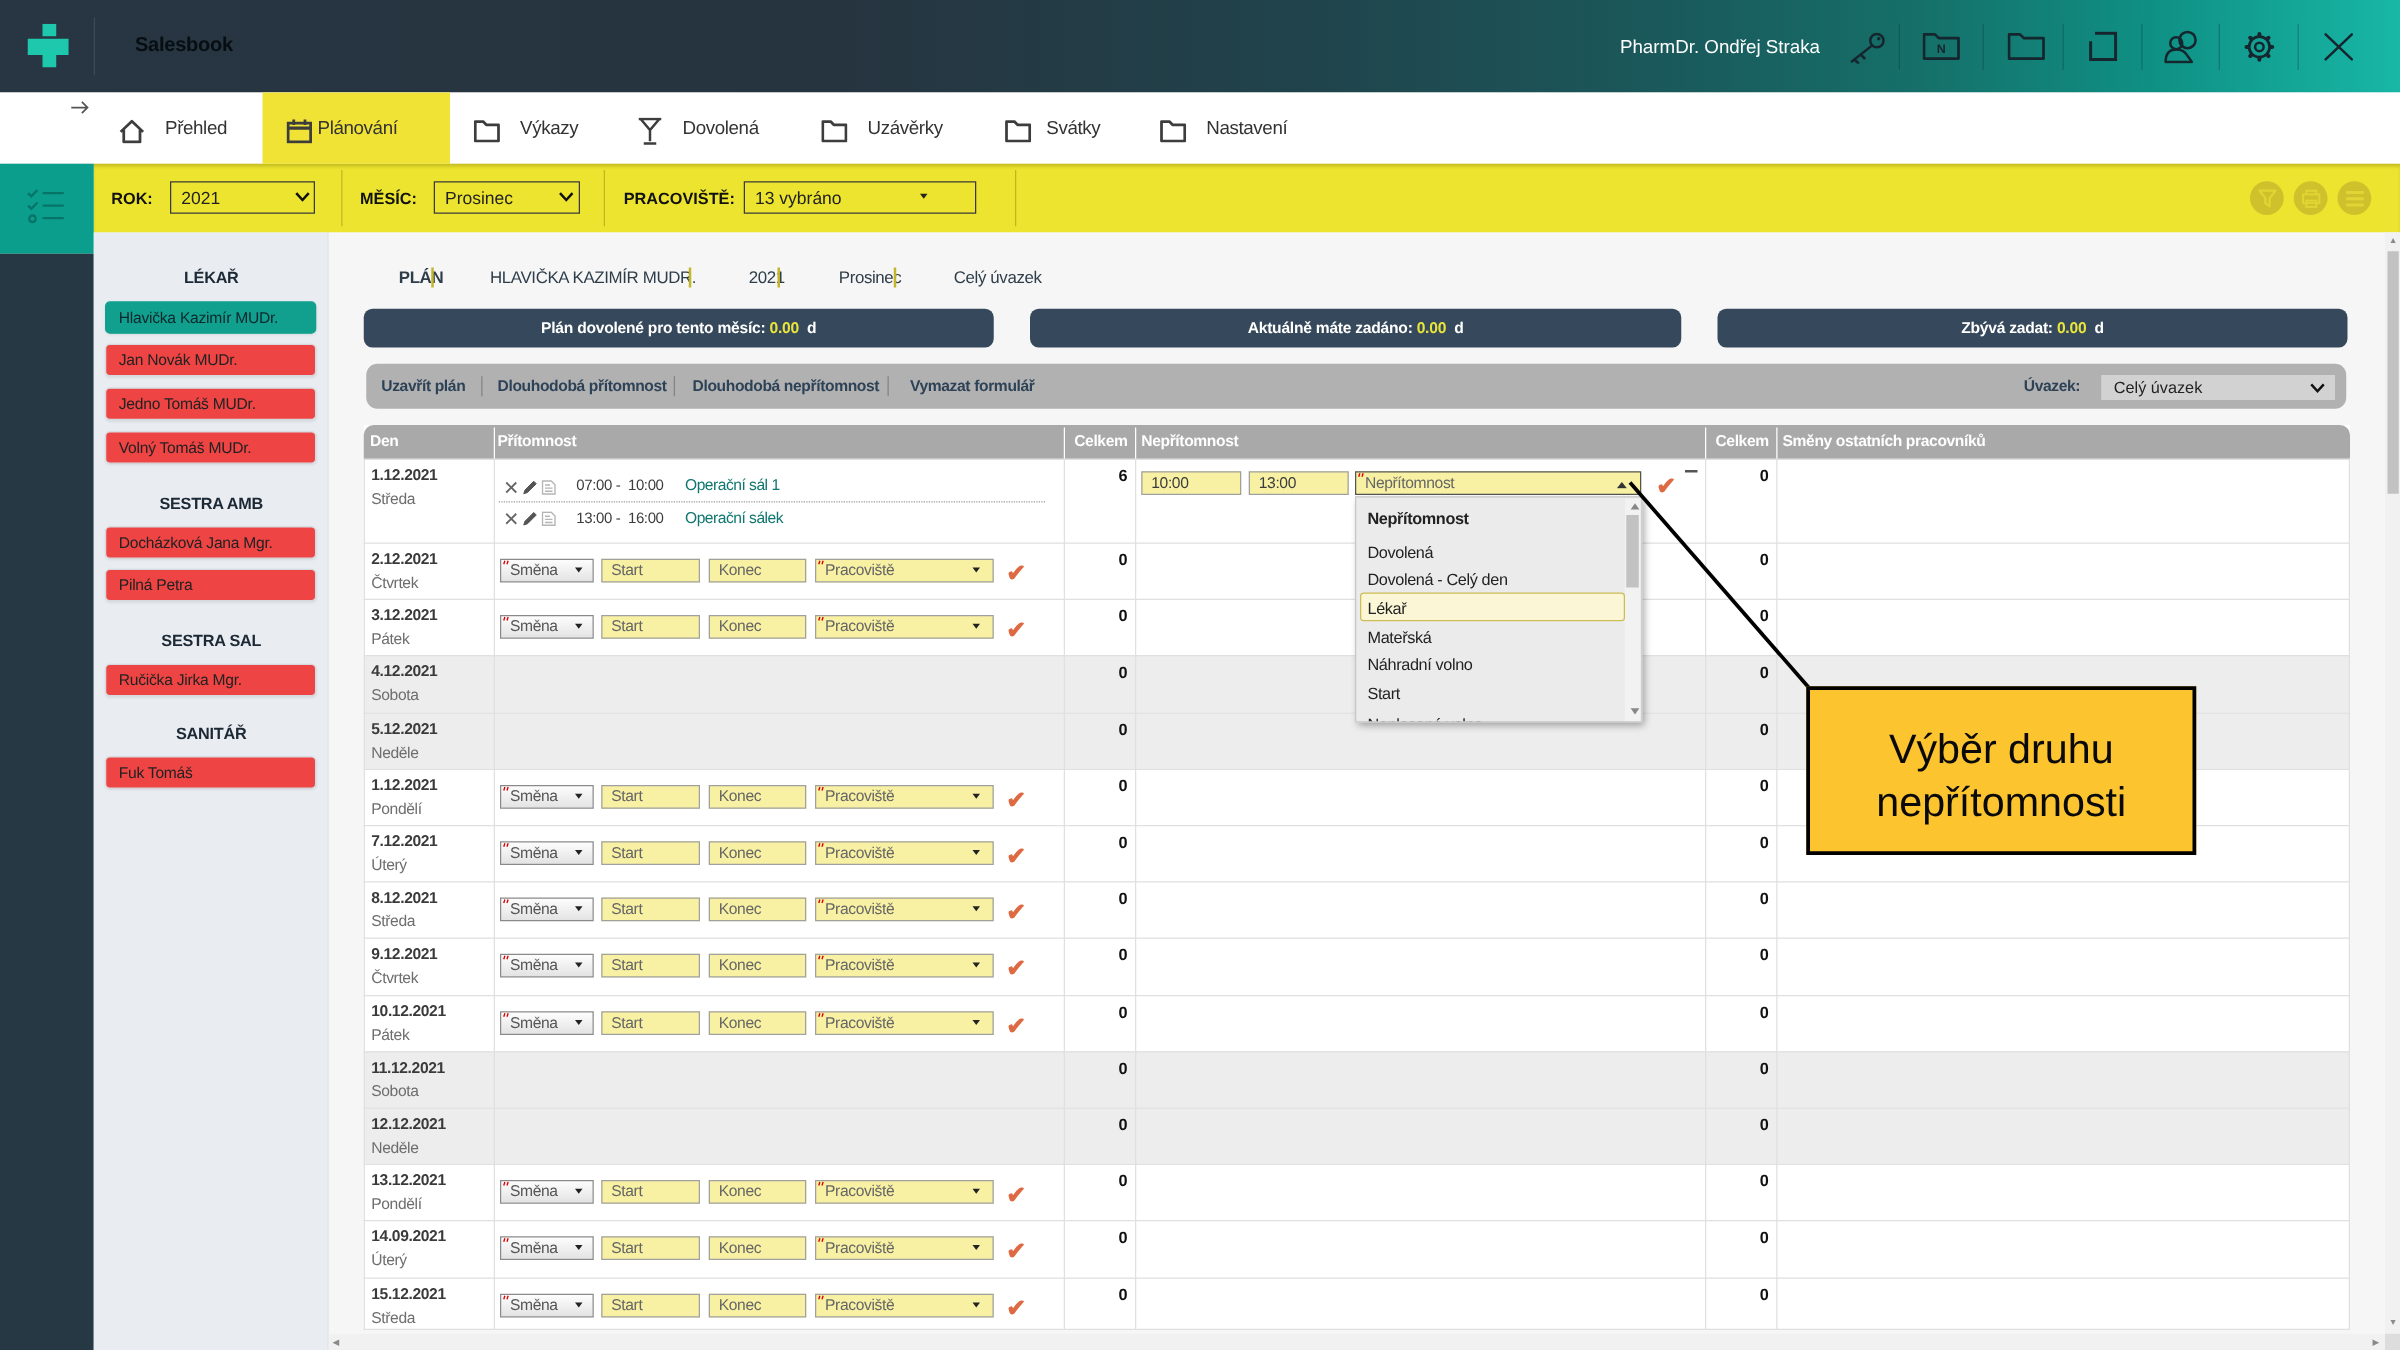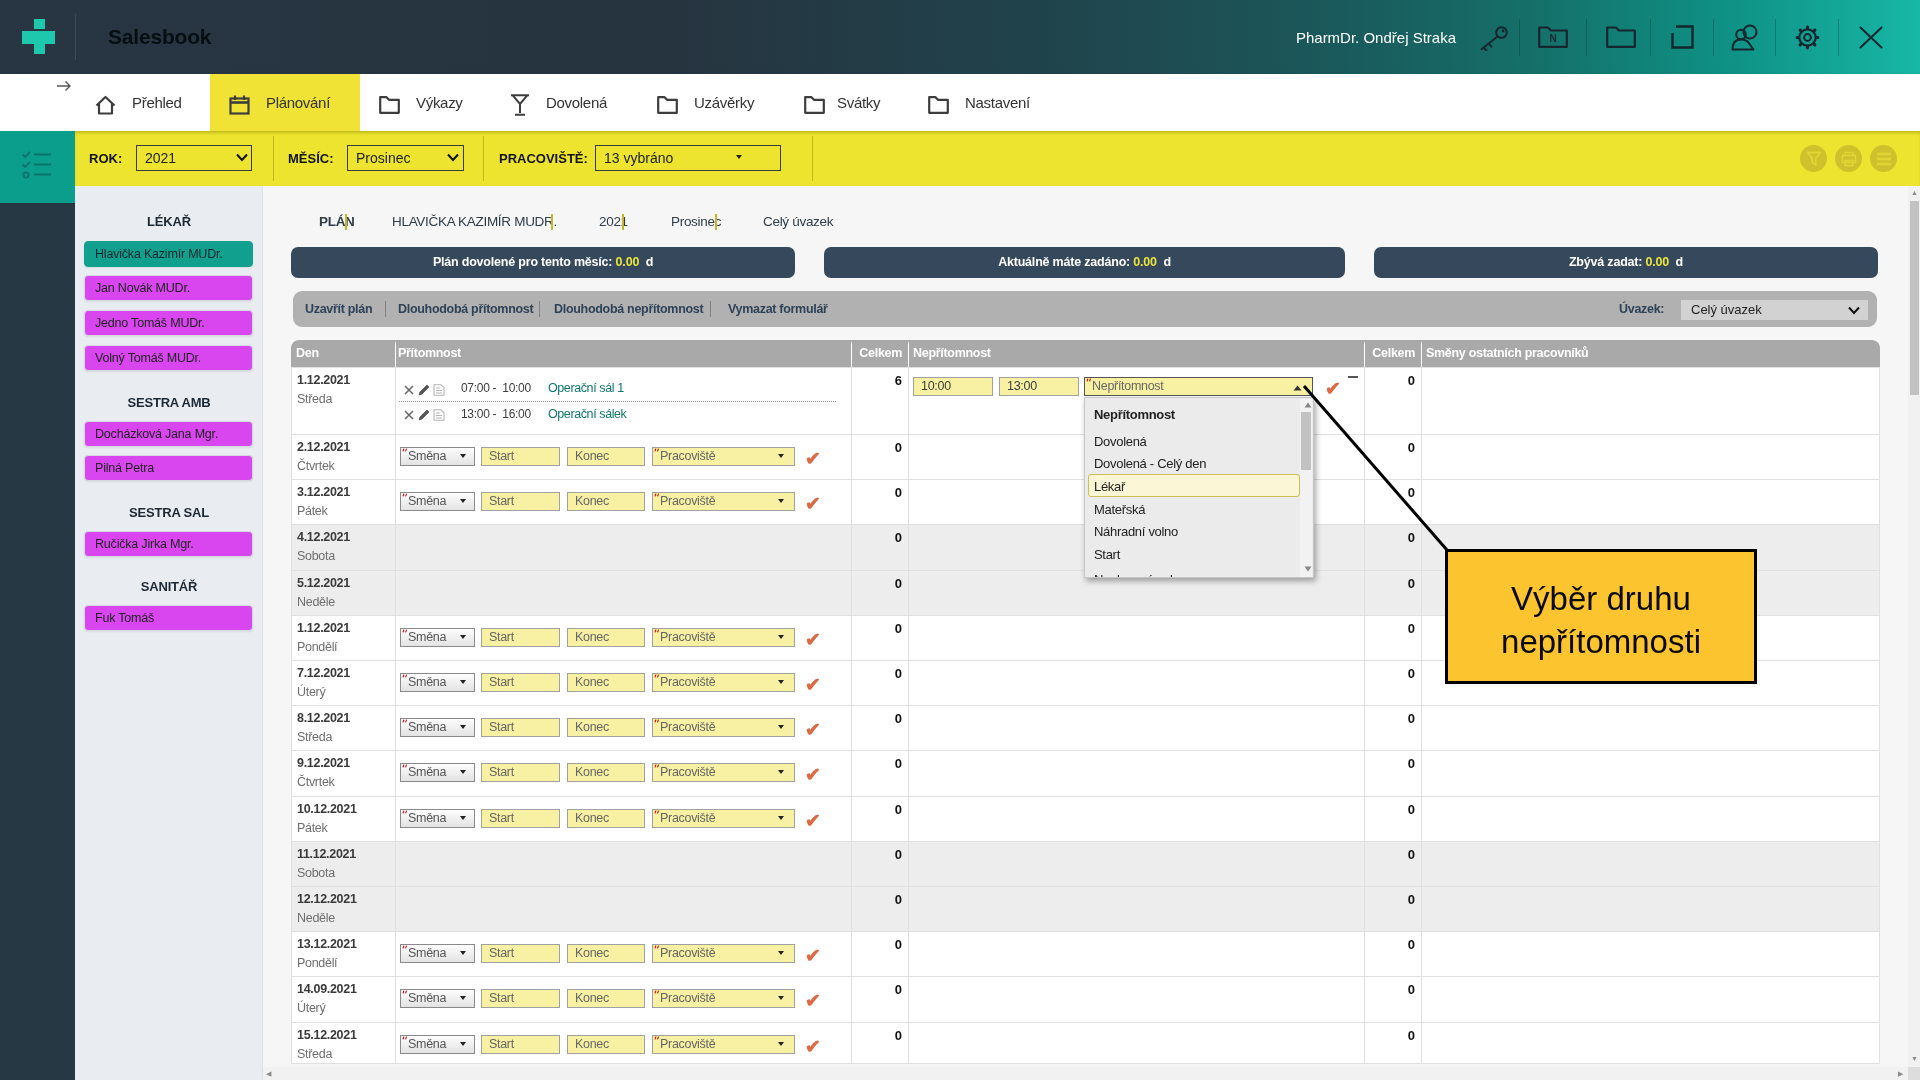--- a/index.html
+++ b/index.html
@@ -1,40 +1,40 @@
 <!DOCTYPE html>
 <html><head><meta charset="utf-8">
 <style>
 *{margin:0;padding:0;box-sizing:border-box;}
 html,body{width:1920px;height:1080px;overflow:hidden;}
 body{font-family:"Liberation Sans",sans-serif;position:relative;background:#f6f6f6;}
 .abs{position:absolute;}
 
 #topbar{left:0;top:0;width:1920px;height:74px;
  background:linear-gradient(90deg,#273642 0%,#263440 35%,#20444c 55%,#1a5a5c 70%,#157069 80%,#0f9185 90%,#18b7a6 100%);}
-#brand{left:108px;top:0;height:74px;line-height:74px;font-size:21px;font-weight:bold;color:#070e12;letter-spacing:-0.2px;}
+#brand{left:108px;top:0;height:74px;line-height:74px;font-size:16px;font-weight:bold;color:#070e12;letter-spacing:-0.2px;}
 #topsep{left:75px;top:14px;width:1px;height:46px;background:#3b4a53;}
 #username{right:464px;top:0;height:74px;line-height:76px;font-size:15px;color:#fff;}
 .tsep{top:19px;width:1px;height:37px;background:rgba(8,45,45,.30);}
 
 #nav{left:0;top:74px;width:1920px;height:57px;background:#fff;box-shadow:0 2px 4px rgba(0,0,0,.25);}
 .navtxt{top:74px;height:57px;line-height:57px;font-size:15px;letter-spacing:-0.3px;color:#333;}
 #tabsel{left:210px;top:74px;width:150px;height:57px;background:#f0e335;}
 
 #fbar{left:75px;top:131px;width:1845px;height:55px;background:#ece42e;box-shadow:inset 0 3px 3px -1px rgba(120,110,0,.35);}
 #tealsq{left:0;top:131px;width:75px;height:72px;background:#0b9e8c;}
 .fdiv{top:136px;width:1px;height:45px;background:rgba(110,100,0,.35);}
 .flab{top:131px;height:55px;line-height:56px;font-size:13px;font-weight:bold;color:#111;}
 .fsel{top:145px;height:26px;border:1px solid #3a3a3a;font-size:14px;color:#222;line-height:24px;padding-left:8px;}
 .fcirc{top:145px;width:27px;height:27px;border-radius:50%;background:#cfc12c;}
 
 #darkstrip{left:0;top:203px;width:75px;height:877px;background:#273845;}
 #sidepanel{left:75px;top:186px;width:188px;height:894px;background:#e9edf2;border-right:1px solid #dde2e7;}
 .shead{left:75px;width:188px;text-align:center;font-size:13px;letter-spacing:-0.2px;font-weight:bold;color:#1c2834;}
-.sbtn{left:84px;width:169px;height:26px;background:#d946ef;border:1px solid #d4dade;border-radius:4px;
+.sbtn{left:84px;width:169px;height:26px;background:#ef4444;border:1px solid #d4dade;border-radius:4px;
  font-size:12.5px;letter-spacing:-0.2px;color:#222;line-height:24px;padding-left:10px;box-shadow:0 1px 2px rgba(0,0,0,.08);}
 .sbtnsel{background:#11a08d;border-color:#11a08d;color:#0d272e;}
 
 #content{left:263px;top:186px;width:1657px;height:894px;background:#f6f6f6;}
 .crumb{top:212px;height:20px;line-height:20px;font-size:13.5px;letter-spacing:-0.3px;color:#2e3d49;padding-left:28px;}
 .csep{top:214px;width:2px;height:16px;background:#c3b62b;}
 .navybar{top:247px;height:31px;background:#36495c;border-radius:7px;color:#fff;
  font-size:12.5px;letter-spacing:-0.2px;font-weight:bold;text-align:center;line-height:31px;}
 .yv{color:#e9e43b;}
 #graybar{left:293px;top:291px;width:1584px;height:36px;background:#b1b1b1;border-radius:9px;}
@@ -129,21 +129,21 @@
   </svg>
 <svg class="abs" style="left:95px;top:95px" width="21" height="20" viewBox="0 0 21 20">
 <path d="M1.5 10.5 L10.5 2 L19.5 10.5 M4 8.5 V18.5 H17 V8.5" fill="none" stroke="#3d3d3d" stroke-width="2.2" stroke-linejoin="round"></path>
   </svg>
 <div class="abs navtxt" style="left:132px">Přehled</div>
 <svg class="abs" style="left:229px;top:95px" width="21" height="20" viewBox="0 0 21 20">
 <rect x="1.5" y="3.5" width="18" height="15" fill="none" stroke="#3d3d3d" stroke-width="2.2"></rect>
 <path d="M2 7.5 H19" stroke="#3d3d3d" stroke-width="2.6"></path>
 <path d="M6 0.5 V5 M15 0.5 V5" stroke="#3d3d3d" stroke-width="2.2"></path>
   </svg>
-<div class="abs navtxt" style="left:266px">Plánování</div>
+<div class="abs navtxt" style="left:254px">Plánování</div>
 <svg class="abs" style="left:379px;top:96px" width="21" height="18" viewBox="0 0 21 18">
 <path d="M1.2 16.8 V1.2 H7.5 L10 3.8 H19.8 V16.8 Z" fill="none" stroke="#3d3d3d" stroke-width="2.2" stroke-linejoin="round"></path>
   </svg>
 <div class="abs navtxt" style="left:416px">Výkazy</div>
 <svg class="abs" style="left:510px;top:94px" width="20" height="22" viewBox="0 0 20 22">
 <path d="M1 1.2 H19 M2.5 1.2 L10 10 L17.5 1.2 M10 10 V19 M5 20.8 H15" fill="none" stroke="#3d3d3d" stroke-width="2"></path>
   </svg>
 <div class="abs navtxt" style="left:546px">Dovolená</div>
 <svg class="abs" style="left:657px;top:96px" width="21" height="18" viewBox="0 0 21 18">
 <path d="M1.2 16.8 V1.2 H7.5 L10 3.8 H19.8 V16.8 Z" fill="none" stroke="#3d3d3d" stroke-width="2.2" stroke-linejoin="round"></path>

